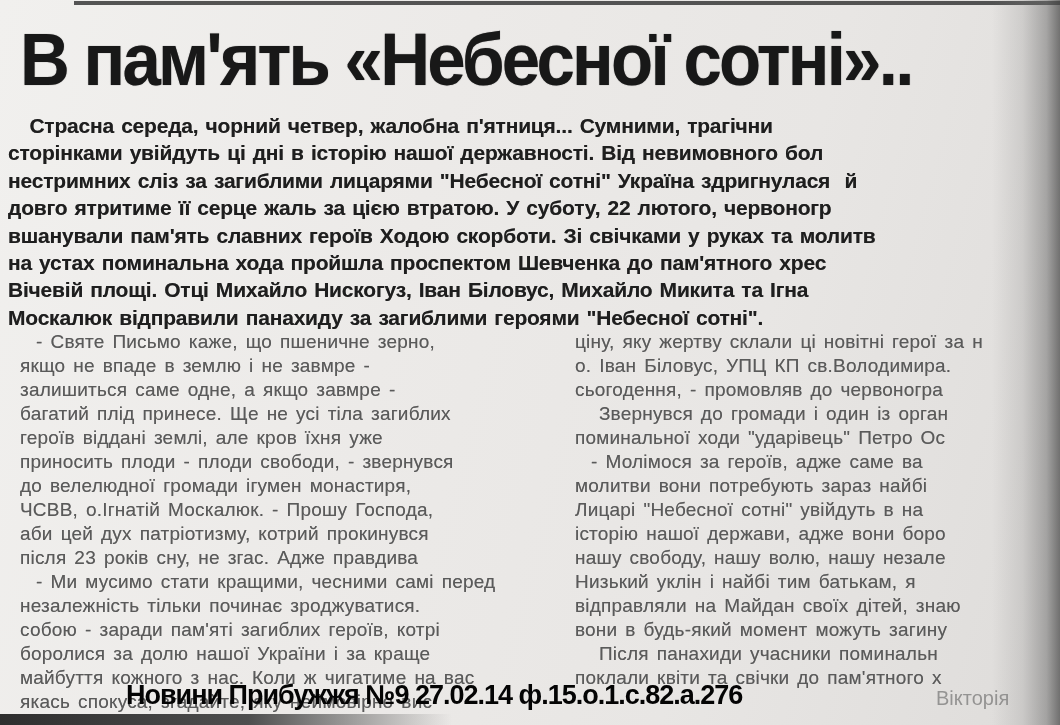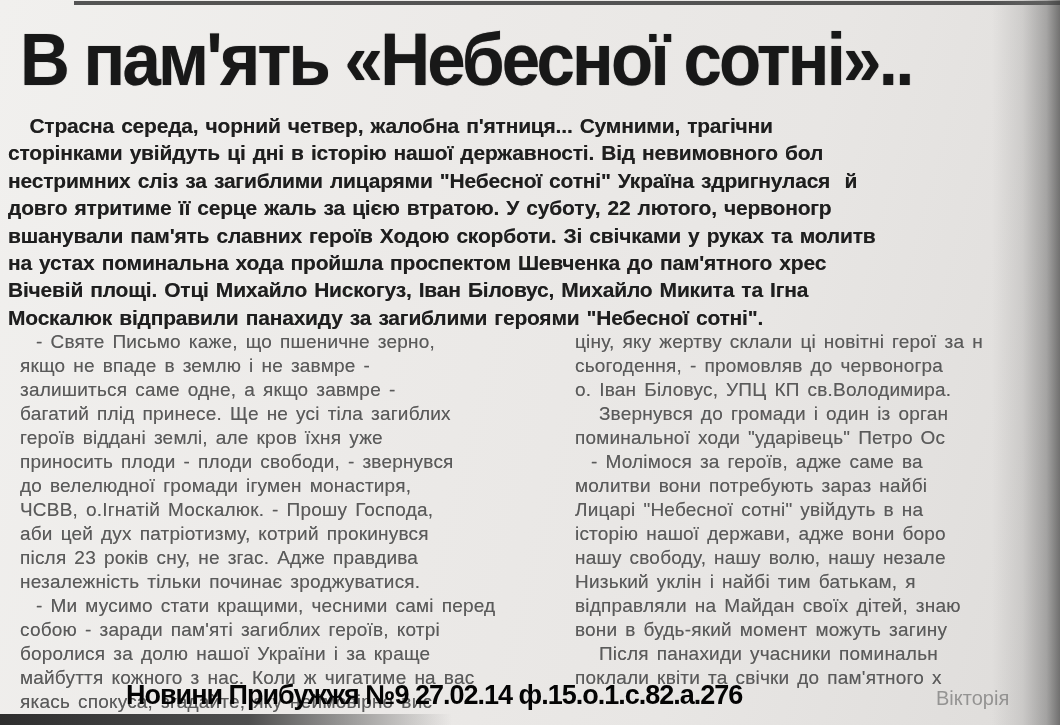--- a/index.html
+++ b/index.html
@@ -82,31 +82,31 @@
       <div class="body-line">  - Святе Письмо каже, що пшеничне зерно,</div>
       <div class="body-line">якщо не впаде в землю і не завмре -</div>
       <div class="body-line">залишиться саме одне, а якщо завмре -</div>
       <div class="body-line">багатий плід принесе. Ще не усі тіла загиблих</div>
       <div class="body-line">героїв віддані землі, але кров їхня уже</div>
       <div class="body-line">приносить плоди - плоди свободи, - звернувся</div>
       <div class="body-line">до велелюдної громади ігумен монастиря,</div>
       <div class="body-line">ЧСВВ, о.Ігнатій Москалюк. - Прошу Господа,</div>
       <div class="body-line">аби цей дух патріотизму, котрий прокинувся</div>
       <div class="body-line">після 23 років сну, не згас. Адже правдива</div>
+      <div class="body-line">  - Ми мусимо стати кращими, чесними самі перед</div>
       <div class="body-line">незалежність тільки починає зроджуватися.</div>
-      <div class="body-line">  - Ми мусимо стати кращими, чесними самі перед</div>
       <div class="body-line">собою - заради пам'яті загиблих героїв, котрі</div>
       <div class="body-line">боролися за долю нашої України і за краще</div>
       <div class="body-line">майбуття кожного з нас. Коли ж чигатиме на вас</div>
       <div class="body-line">якась спокуса, згадайте, яку неймовірно вис</div>
     </div>
   <div class="col col-right">
       <div class="body-line">ціну, яку жертву склали ці новітні герої за н</div>
+      <div class="body-line">о. Іван Біловус, УПЦ КП св.Володимира.</div>
       <div class="body-line">сьогодення, - промовляв до червоногра</div>
-      <div class="body-line">о. Іван Біловус, УПЦ КП св.Володимира.</div>
       <div class="body-line">   Звернувся до громади і один із орган</div>
       <div class="body-line">поминальної ходи "ударівець" Петро Ос</div>
       <div class="body-line">  - Молімося за героїв, адже саме ва</div>
       <div class="body-line">молитви вони потребують зараз найбі</div>
       <div class="body-line">Лицарі "Небесної сотні" увійдуть в на</div>
       <div class="body-line">історію нашої держави, адже вони боро</div>
       <div class="body-line">нашу свободу, нашу волю, нашу незале</div>
       <div class="body-line">Низький уклін і найбі тим батькам, я</div>
       <div class="body-line">відправляли на Майдан своїх дітей, знаю</div>
       <div class="body-line">вони в будь-який момент можуть загину</div>

